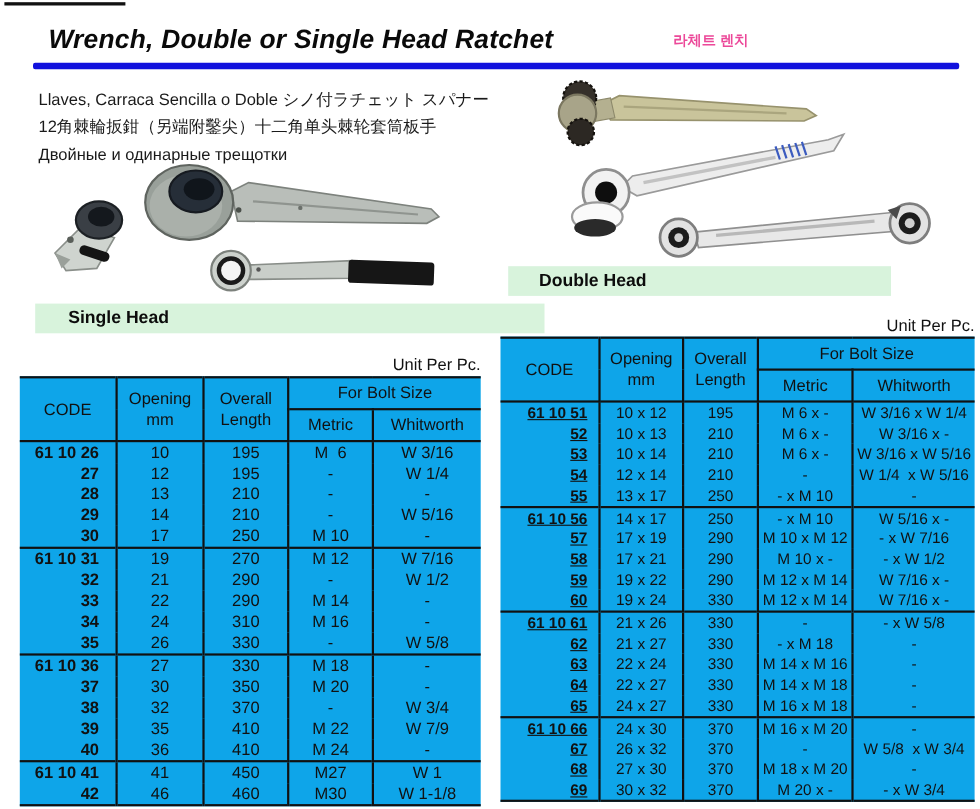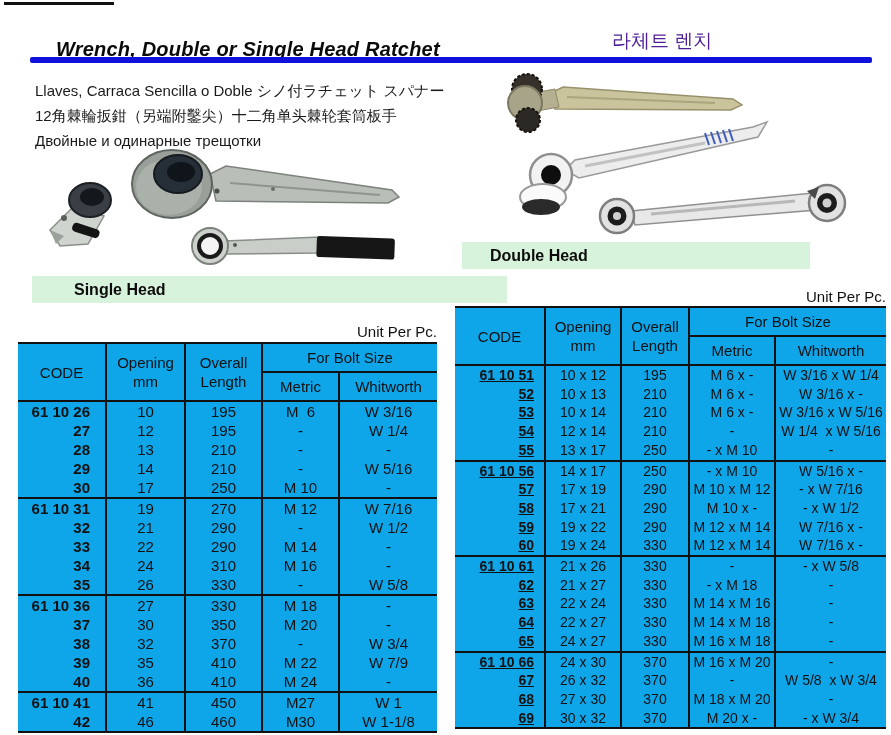--- a/index.html
+++ b/index.html
@@ -1,30 +1,30 @@
 <!DOCTYPE html>
 <html><head>
 <meta charset="utf-8">
 <style>
   html,body{margin:0;padding:0;background:#ffffff;}
   .page{position:relative;width:891px;height:735px;background:#fff;overflow:hidden;
         font-family:"Liberation Sans", sans-serif;color:#111;}
 
   .top-artifact{position:absolute;left:4px;top:2px;width:110px;height:3px;background:#111;}
 
-  .page-title{position:absolute;left:44px;top:24px;margin:12px;font-size:20px;line-height:26px;
+  .page-title{position:absolute;left:44px;top:24px;margin:0;font-size:24px;line-height:26px;
               font-weight:bold;font-style:italic;letter-spacing:.2px;color:#0a0a0a;}
-  .page-title-ko{position:absolute;left:612px;top:28px;font-size:19px;font-weight:normal;color:#4c1d95;}
+  .page-title-ko{position:absolute;left:612px;top:28px;font-size:13px;font-weight:bold;color:#ec4899;}
   .blue-rule{position:absolute;left:30px;top:57px;width:842px;height:6px;background:#1111dd;border-radius:2px;}
 
   .desc{position:absolute;left:35px;top:78px;font-size:15px;line-height:25px;color:#1a1a1a;}
 
   .band{position:absolute;height:27px;background:#d8f3dc;font-size:16px;font-weight:bold;
         line-height:27px;color:#0c0c0c;}
-  .band-single{left:32px;top:276px;width:459px;padding-left:16px;}
+  .band-single{left:32px;top:276px;width:459px;padding-left:4px;}
   .band-single span{padding-left:26px;}
   .band-double{left:462px;top:242px;width:348px;}
   .band-double span{padding-left:28px;}
 
   .unit-note{position:absolute;font-size:15px;color:#111;text-align:right;}
   .unit-single{left:18px;width:419px;top:323px;}
   .unit-double{left:455px;width:431px;top:288px;}
 
   table.spec-table{position:absolute;border-collapse:collapse;table-layout:fixed;
                    border-top:2px solid #111;border-bottom:2px solid #111;background:#0ea5e9;}

